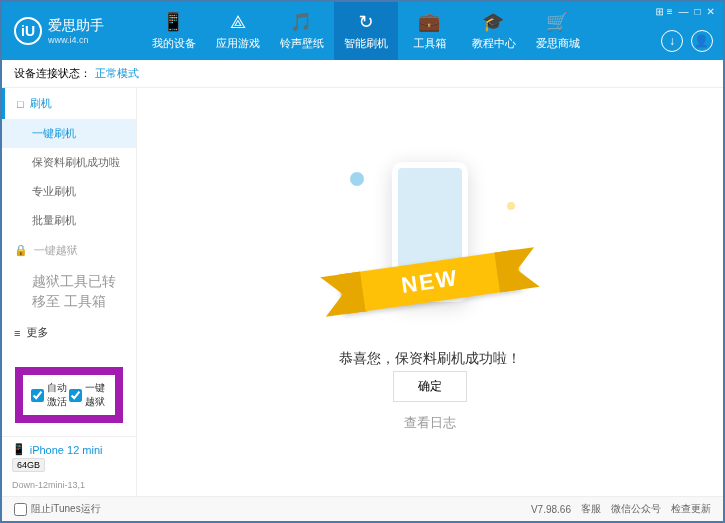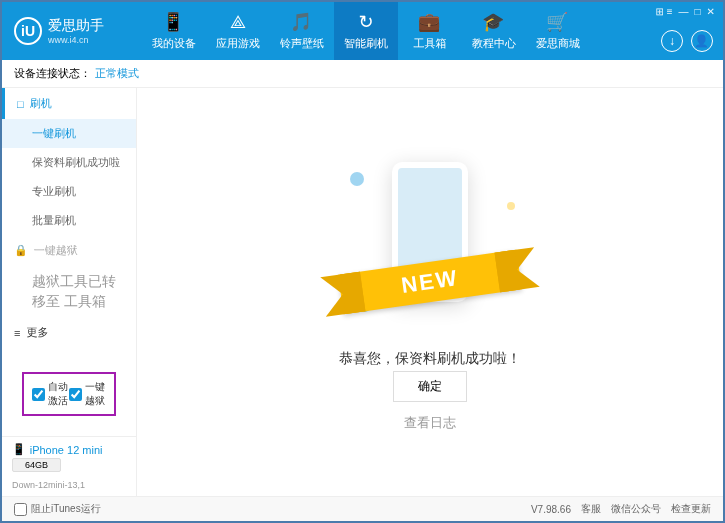--- a/index.html
+++ b/index.html
@@ -20,26 +20,26 @@
 .status-bar{background:#fff;padding:6px 12px;font-size:11px;border-bottom:1px solid #eee;display:flex;align-items:center;gap:4px}
 .status-mode{color:#1296db}
 .main{flex:1;display:flex;background:#fff;overflow:hidden}
 .sidebar{width:135px;border-right:1px solid #eee;display:flex;flex-direction:column;font-size:11px}
 .sb-scroll{flex:1;overflow-y:auto}
 .sb-cat{padding:8px 12px;color:#333;display:flex;align-items:center;gap:6px;cursor:pointer}
 .sb-cat.blue{color:#1296db;border-left:3px solid #1296db}
 .sb-item{padding:7px 12px 7px 30px;color:#666;cursor:pointer}
 .sb-item.active{background:#e8f4fd;color:#1296db}
 .sb-note{padding:6px 12px 6px 30px;color:#999;font-size:14px;line-height:1.4}
-.chk-row{border:2px solid #a21caf;margin:20px;padding:6px 8px;display:flex;font-size:10px}
+.chk-row{border:8px solid #a21caf;margin:13px;padding:6px 8px;display:flex;font-size:10px}
 .chk{display:flex;align-items:center;gap:3px;color:#333}
 .chk input{accent-color:#1296db}
 .device{padding:6px 10px;border-top:1px solid #eee}
 .dev-name{color:#1296db;font-size:11px;display:flex;align-items:center;gap:4px}
-.dev-cap{display:inline-block;background:#f0f0f0;border:1px solid #ddd;border-radius:2px;padding:1px 12px;font-size:9px;margin-top:2px}
+.dev-cap{display:inline-block;background:#f0f0f0;border:1px solid #ddd;border-radius:2px;padding:1px 4px;font-size:9px;margin-top:2px}
 .dev-model{font-size:9px;color:#999;margin-top:8px}
 .content{flex:1;display:flex;flex-direction:column;align-items:center;justify-content:center;position:relative}
 .illus{position:relative;width:200px;height:180px}
 .phone{position:absolute;left:62px;top:10px;width:76px;height:140px;background:#fff;border-radius:10px;box-shadow:0 4px 20px rgba(0,0,0,.15)}
 .phone::before{content:"";position:absolute;top:6px;left:6px;right:6px;bottom:18px;background:#d8ecf7;border-radius:4px}
 .phone::after{content:"";position:absolute;bottom:5px;left:50%;transform:translateX(-50%);width:10px;height:10px;border:1px solid #ccc;border-radius:50%}
 .ribbon{position:absolute;bottom:30px;left:10px;right:10px;height:40px;background:#ffc107;transform:rotate(-8deg);display:flex;align-items:center;justify-content:center;color:#fff;font-weight:bold;font-size:22px;letter-spacing:2px;box-shadow:0 2px 5px rgba(0,0,0,.2)}
 .ribbon::before,.ribbon::after{content:"";position:absolute;width:0;height:0;border:20px solid #e6a800}
 .ribbon::before{left:-18px;border-left-color:transparent}
 .ribbon::after{right:-18px;border-right-color:transparent}

